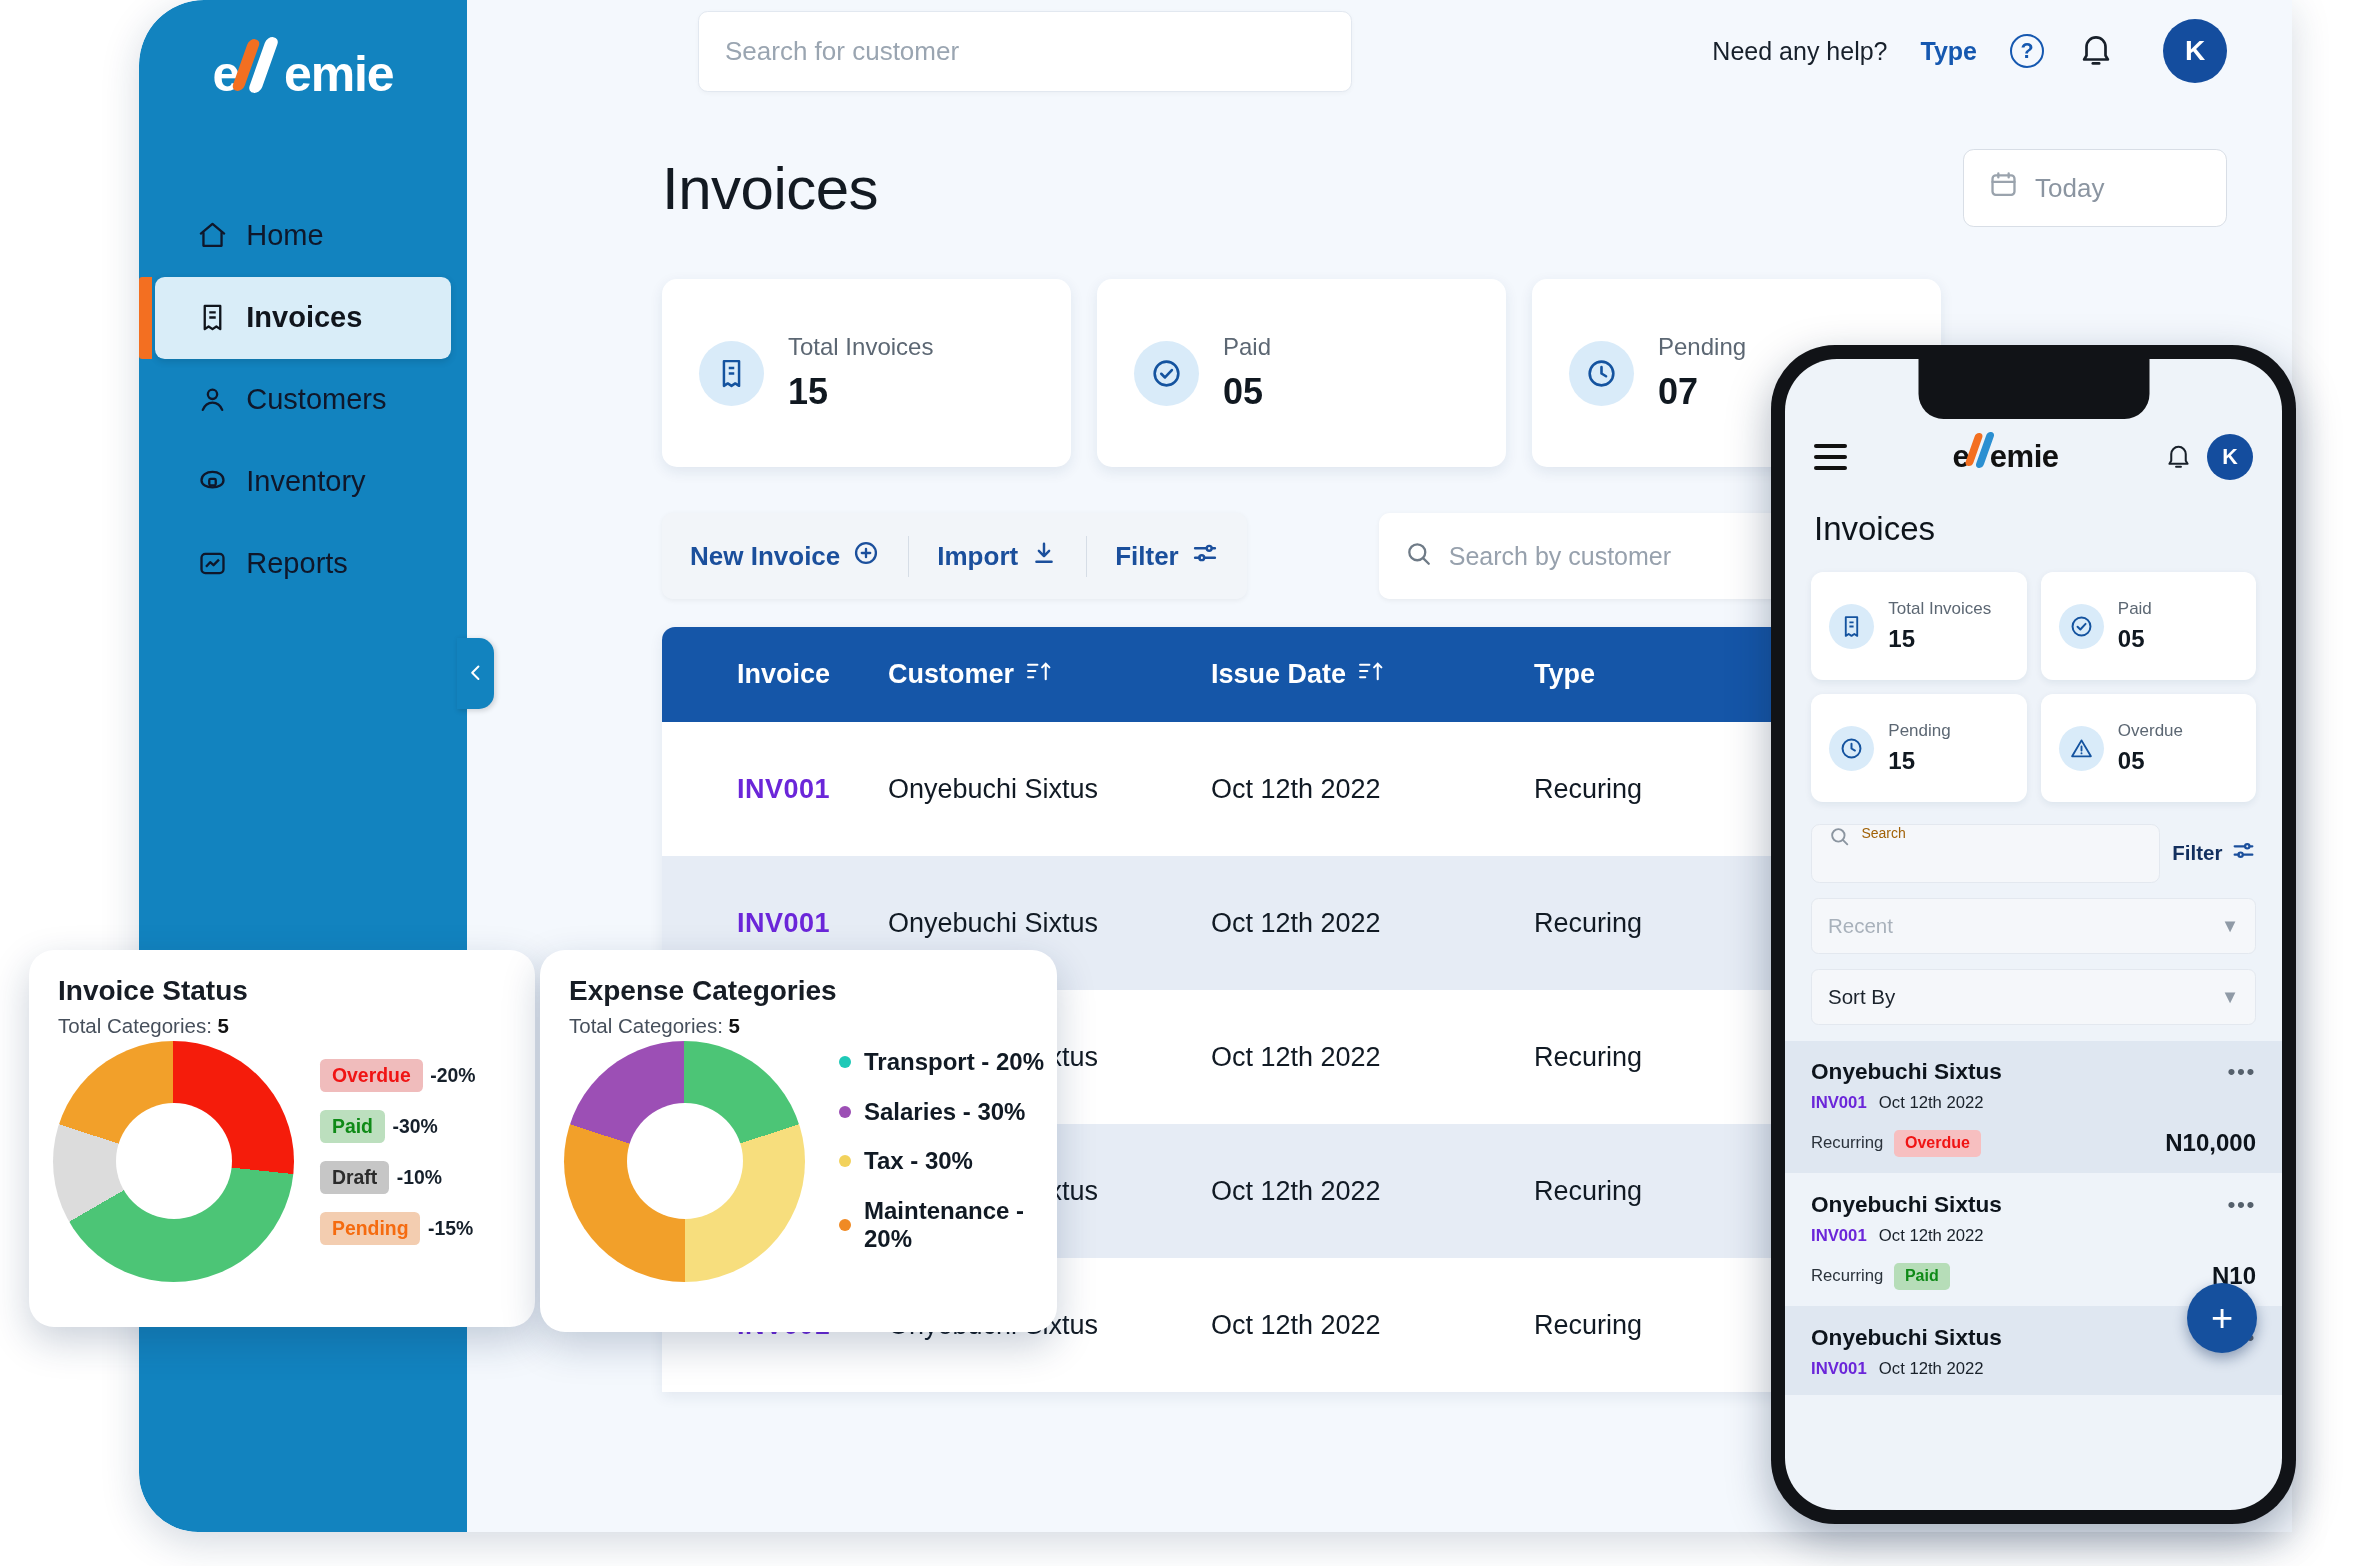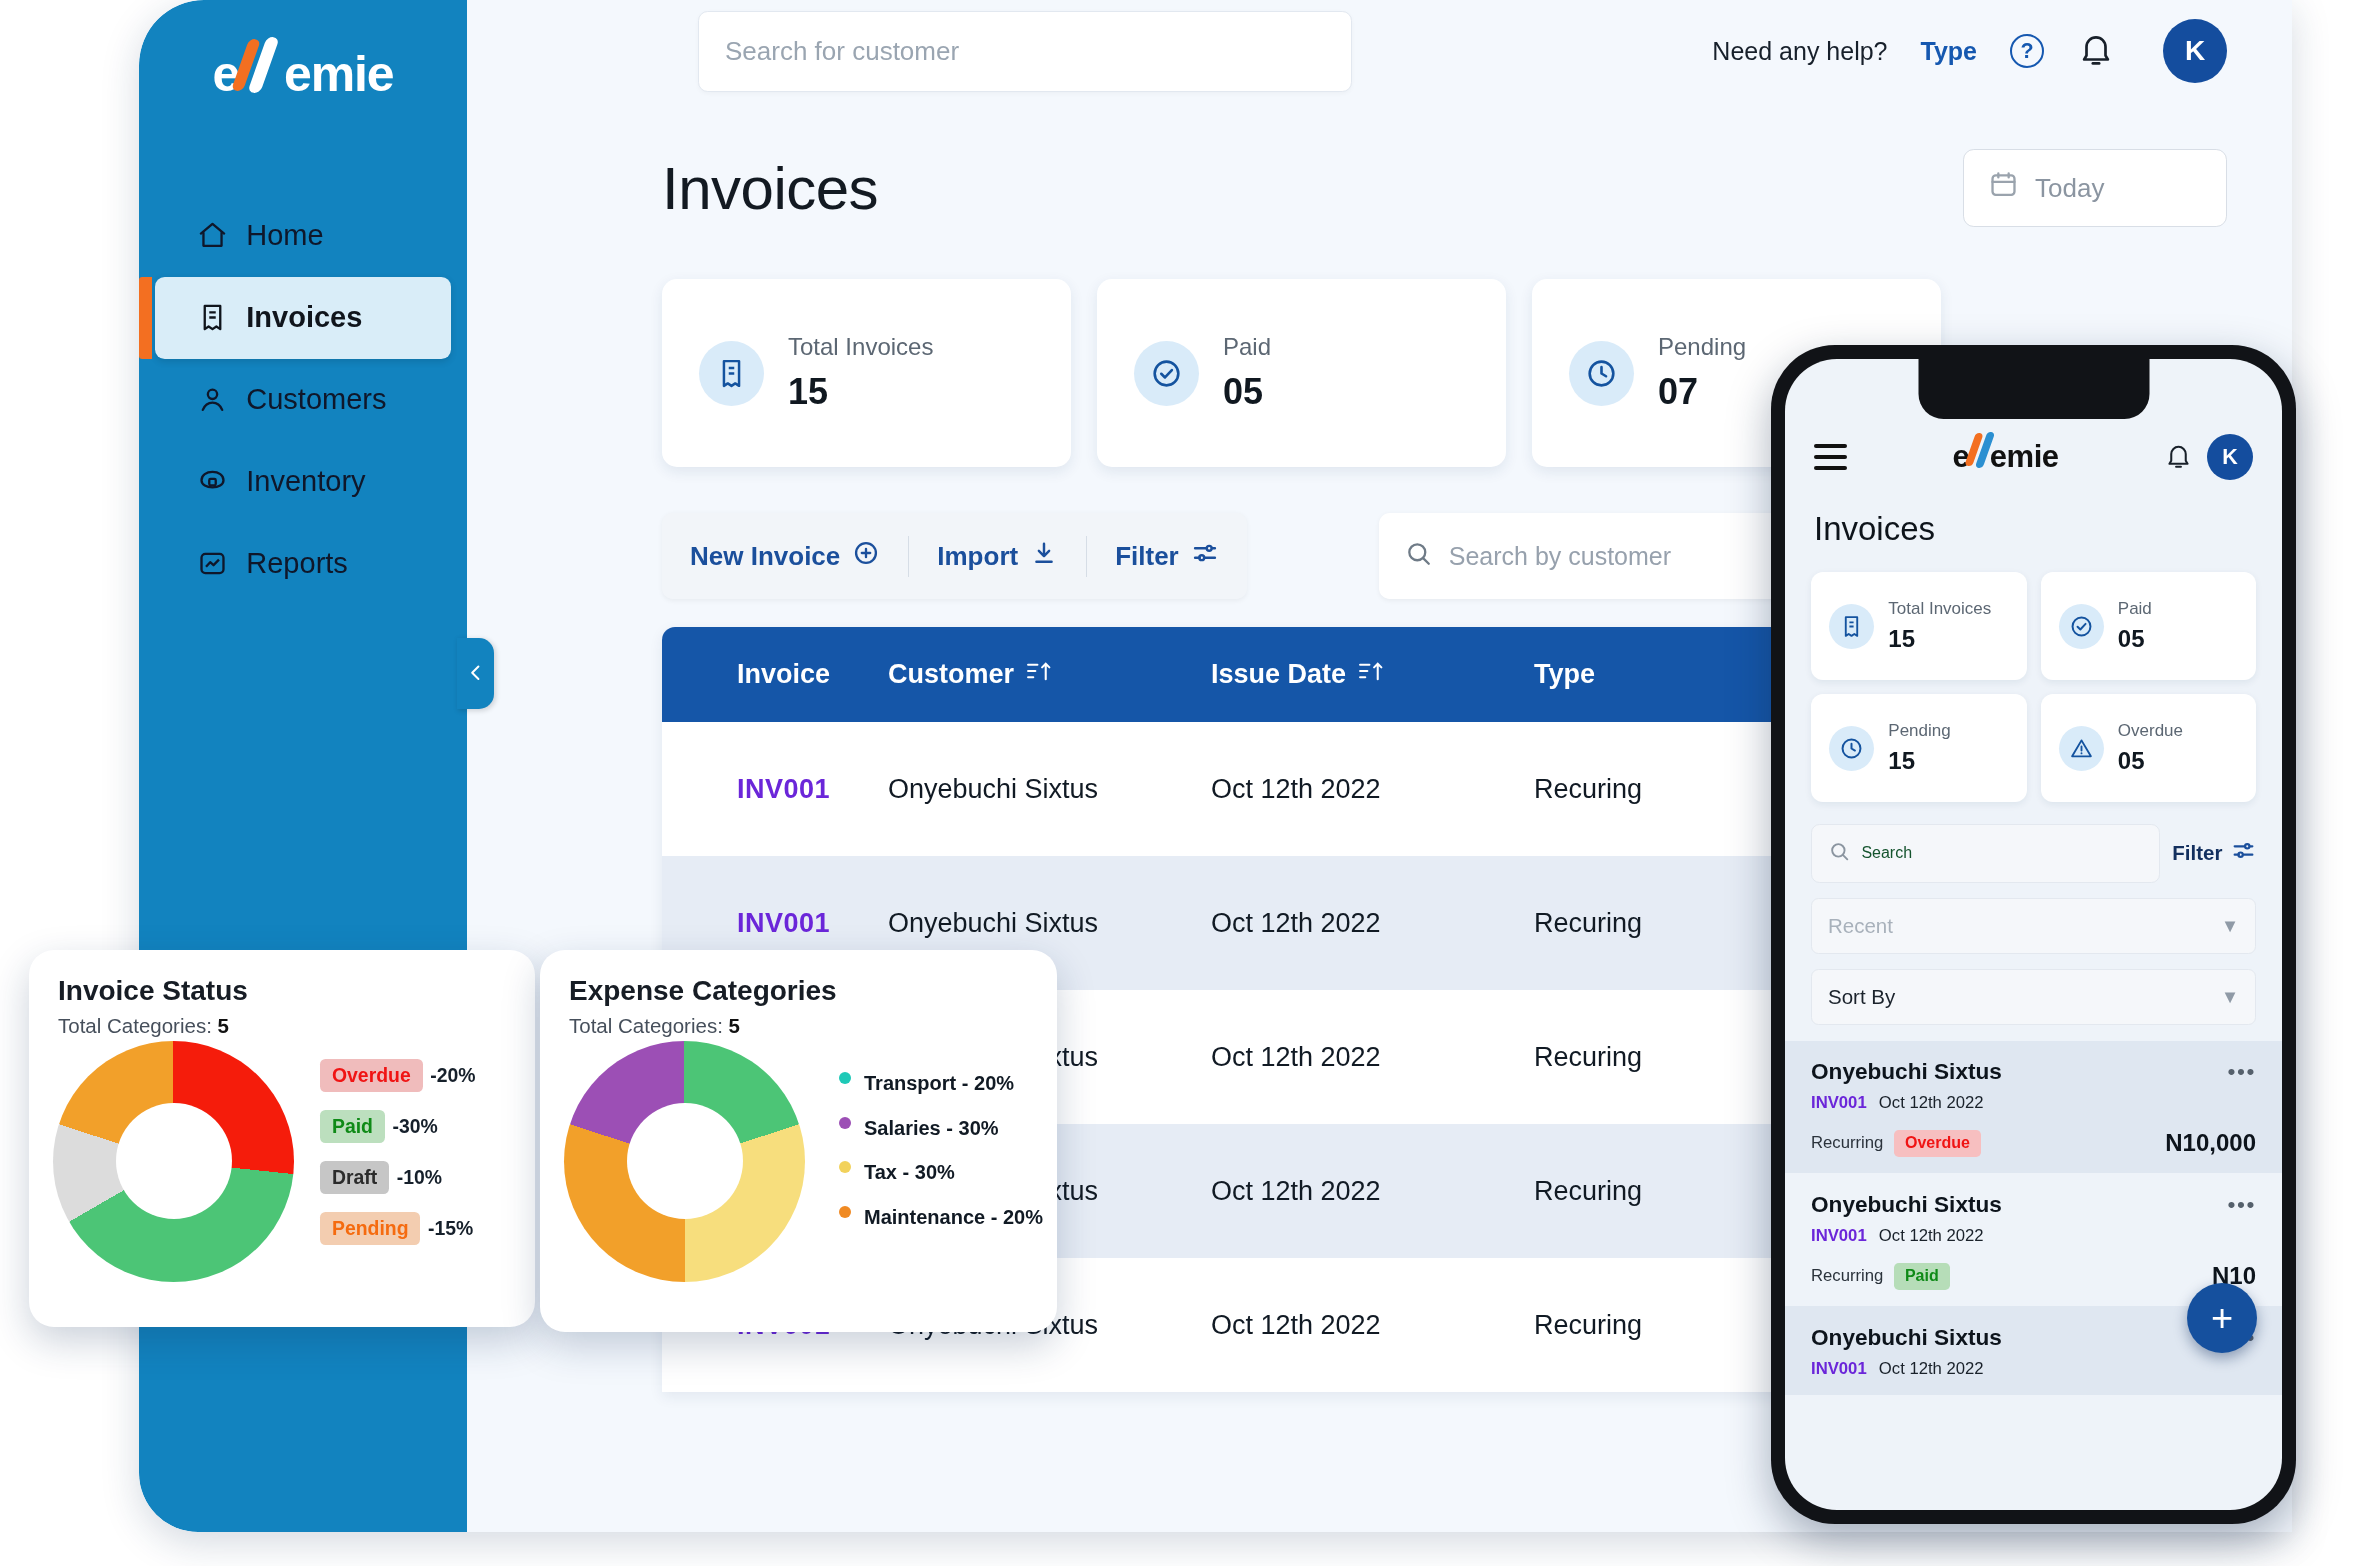--- a/index.html
+++ b/index.html
@@ -187,21 +187,21 @@
   .cc-sub b { color:#111; }
   .cc-head { padding: 25px 0 0 29px; }
   .cc-body { display:flex; align-items:center; padding-left: 24px; margin-top: 3.2px; }
   .donut { width: 241px; height: 241px; border-radius: 50%; position:relative; flex:none; }
   .donut::after { content:''; position:absolute; left:50%; top:50%; width: 116px; height: 116px; background:#fff; border-radius:50%; transform:translate(-50%,-50%); }
   .legend-a { margin-left: 26px; }
   .leg-row { display:flex; align-items:center; gap: 7.5px; margin-bottom: 18.3px; }
   .leg-pill { padding: 4.8px 12px; border-radius: 5.4px; font-size: 19.4px; font-weight:700; }
   .leg-pct { font-size: 19.4px; font-weight:700; color:#16202b; }
   .legend-b { margin-left: 34px; }
-  .leg-row-b { display:flex; align-items:flex-start; gap: 13px; margin-bottom: 21.5px; font-size: 20px; color:#111a24; font-weight:600; }
+  .leg-row-b { display:flex; align-items:center; gap: 13px; margin-bottom: 21.5px; font-size: 24px; color:#111a24; font-weight:600; }
   .dot { width: 12px; height: 12px; border-radius:50%; flex:none; }
 
   
   .phone {
     position:absolute; left: 1771px; top: 345px;
     width: 525px; height: 1179px;
     background:#111317;
     border-radius: 64px;
     padding: 14px;
     box-shadow: 0 16px 43px rgba(15,35,65,.35);
@@ -228,21 +228,21 @@
   .ph-right svg { width: 29px; height: 29px; }
   .ph-av { width: 46px; height: 46px; border-radius:50%; background:#144d9e; color:#fff; display:flex; align-items:center; justify-content:center; font-size: 21.5px; font-weight:600; }
   .ph-title { font-size: 33px; color:#0e141b; padding: 30px 0 0 29px; }
   .ph-stats { display:grid; grid-template-columns: 1fr 1fr; gap: 14px; padding: 24px 26px 0 26px; }
   .ph-stat { background:#fff; border-radius: 12px; height: 108px; display:flex; align-items:center; gap: 14px; padding-left: 18.3px; box-shadow:0 2.2px 7.5px rgba(20,50,90,.07); }
   .ph-sic { width: 45px; height: 45px; border-radius:50%; background:#d9ebf9; display:flex; align-items:center; justify-content:center; flex:none; }
   .ph-sic svg { width: 25px; height: 25px; }
   .ph-slabel { font-size: 17px; color:#5c6773; margin-bottom: 5.4px; }
   .ph-sval { font-size: 24px; font-weight:700; color:#101820; }
   .ph-searchrow { display:flex; align-items:center; gap: 12px; padding: 21.5px 26px 0 26px; }
-  .ph-search { flex:1; height: 59px; background:#f5f7fa; border:1.1px solid #e3e8ef; border-radius: 8.6px; display:flex; align-items:center; gap: 10.8px; padding: 0 16px; font-size: 16px; color:#14532d; }
+  .ph-search { flex:1; height: 59px; background:#f5f7fa; border:1.1px solid #e3e8ef; border-radius: 8.6px; display:flex; gap: 10.8px; padding: 0 16px; font-size: 14px; color:#a16207; }
   .ph-search svg { width: 22.6px; height: 22.6px; }
   .ph-filter { display:flex; align-items:center; gap: 8.6px; font-size: 20.5px; color:#13305f; font-weight:600; }
   .ph-filter svg { width: 25px; height: 25px; }
   .ph-select { margin: 15px 26px 0 26px; height: 56px; background:#f5f7fa; border:1.1px solid #e3e8ef; border-radius: 7.5px; display:flex; align-items:center; padding: 0 16px; font-size: 20.5px; }
   .ph-select .ph-caret { margin-left:auto; color:#8f9aa6; font-size: 18.3px; }
   .ph-sel-muted { color:#a8b1bb; }
   .ph-sel-dark { color:#1b232c; }
   .ph-list { margin-top: 16px; }
   .ph-li { padding: 18.3px 26px 16px 26px; }
   .ph-li.alt { background:#dfe7f1; }

